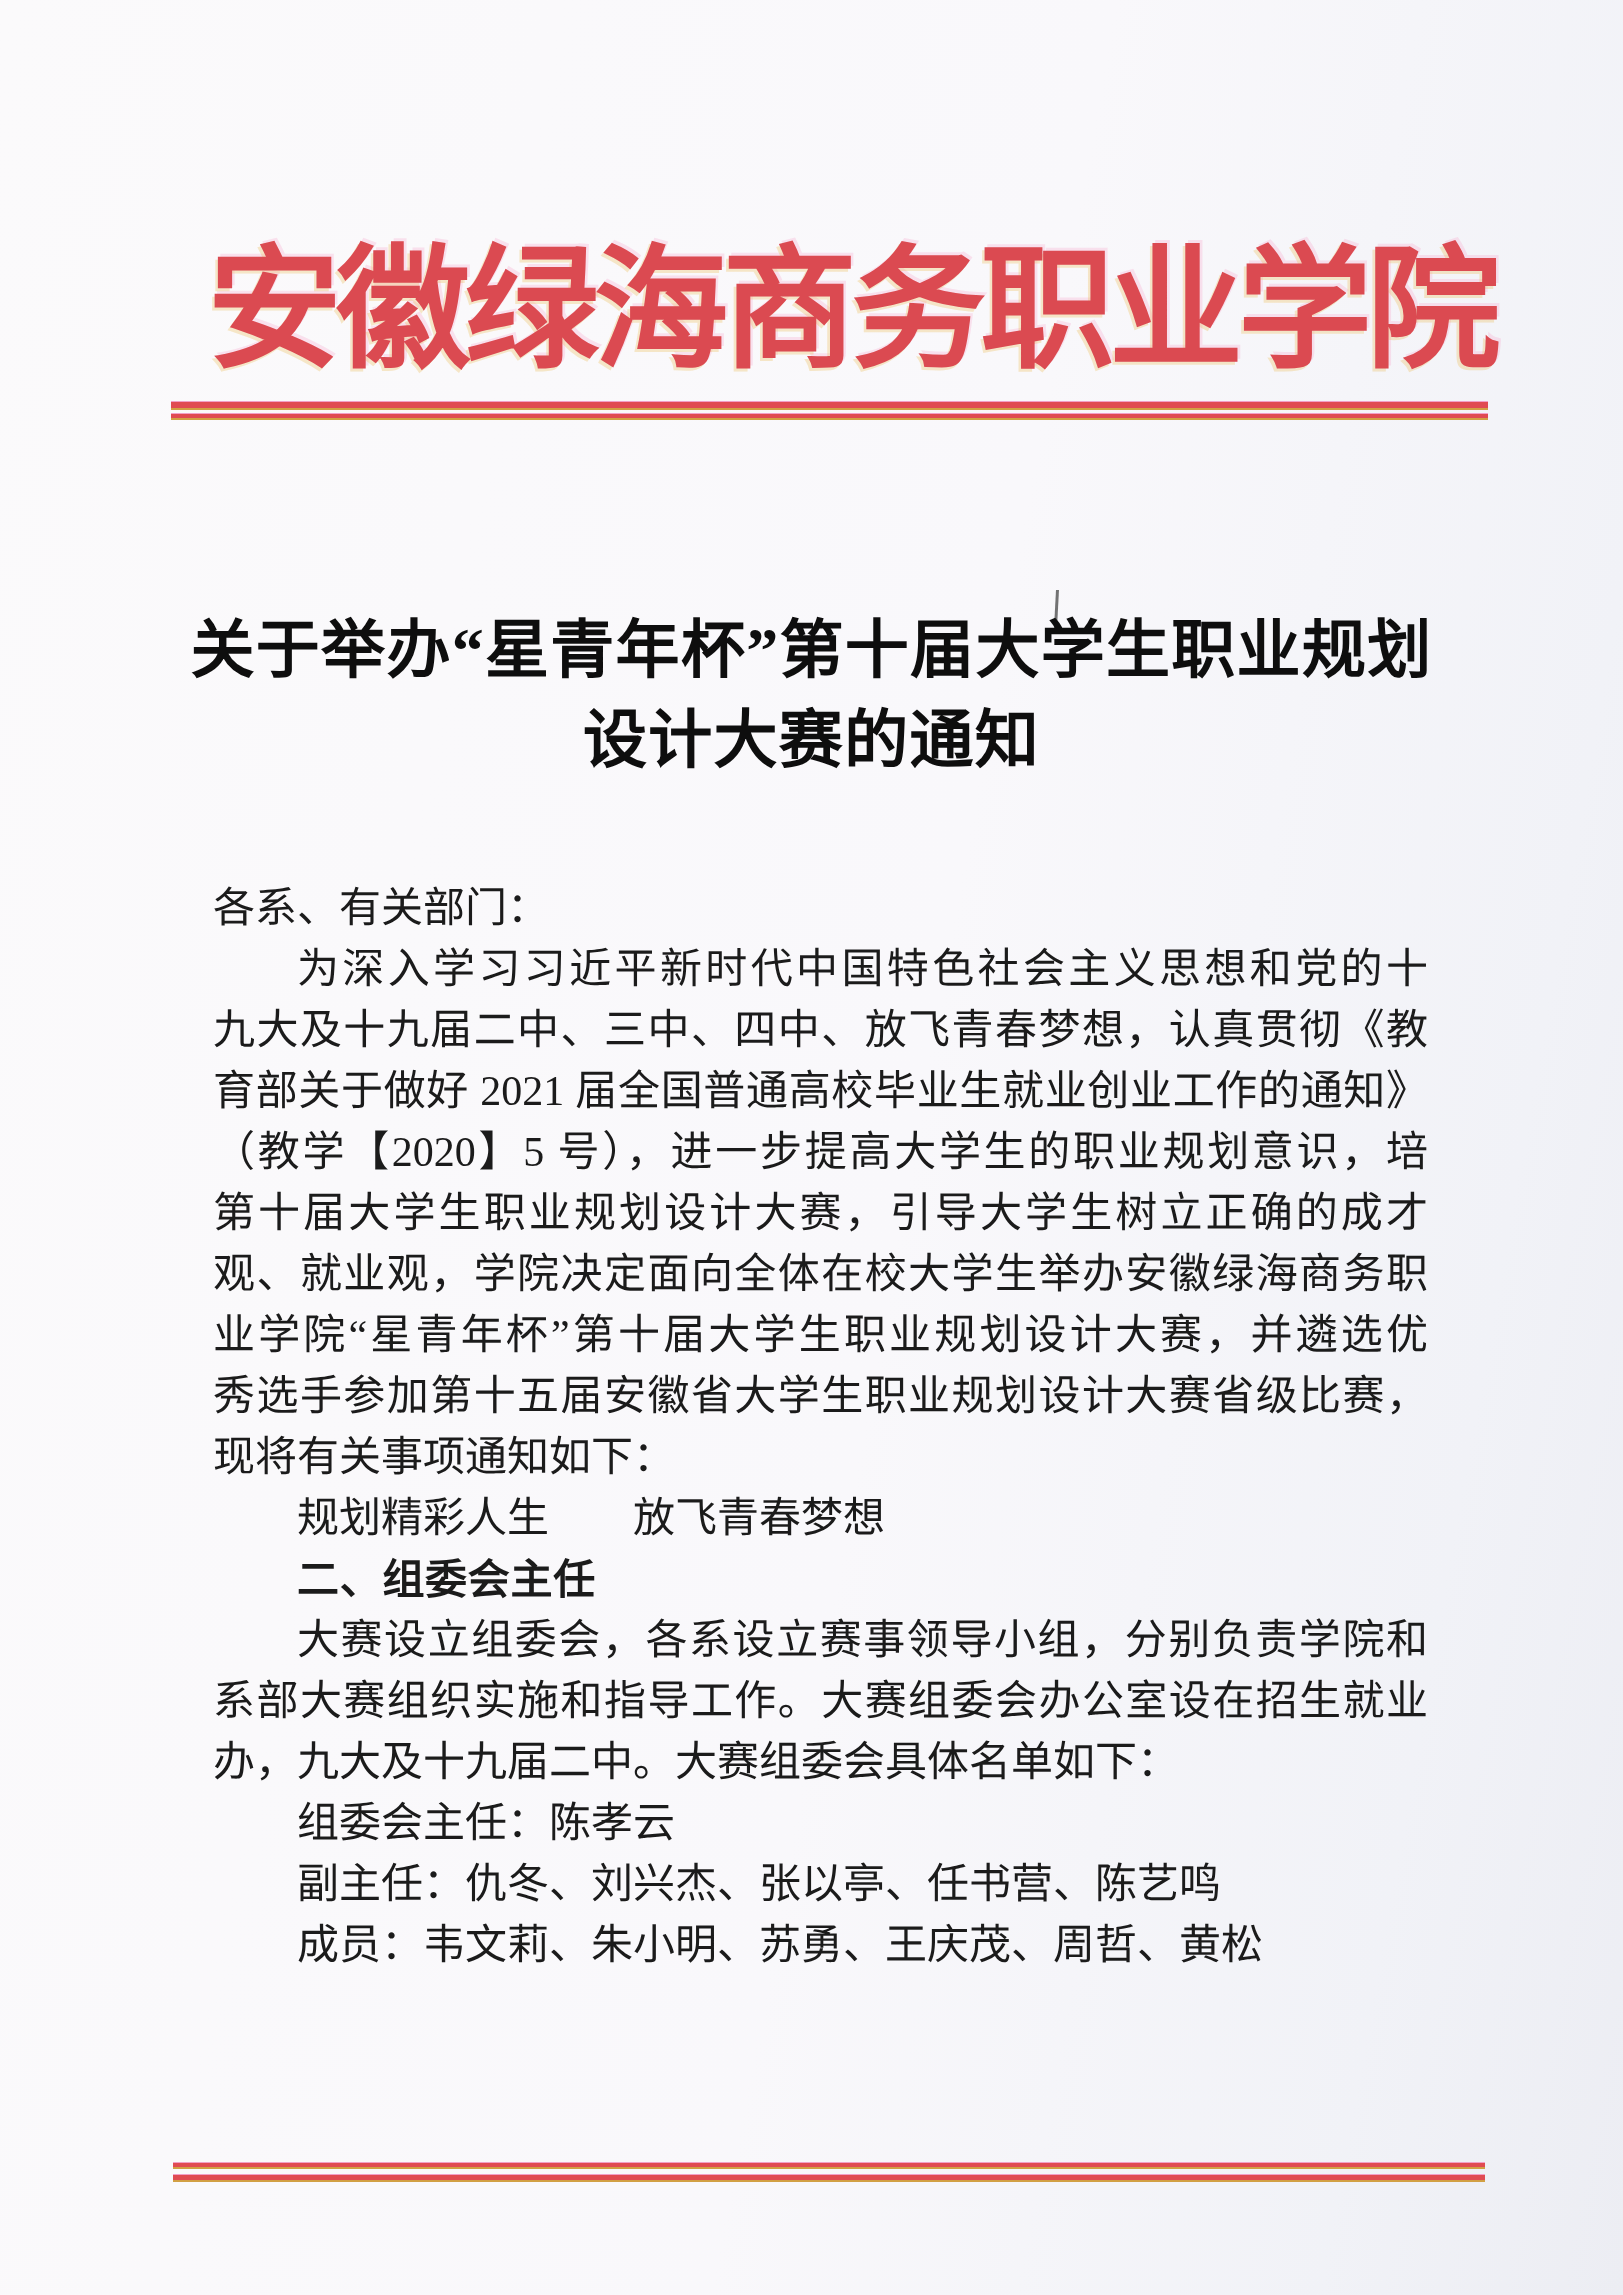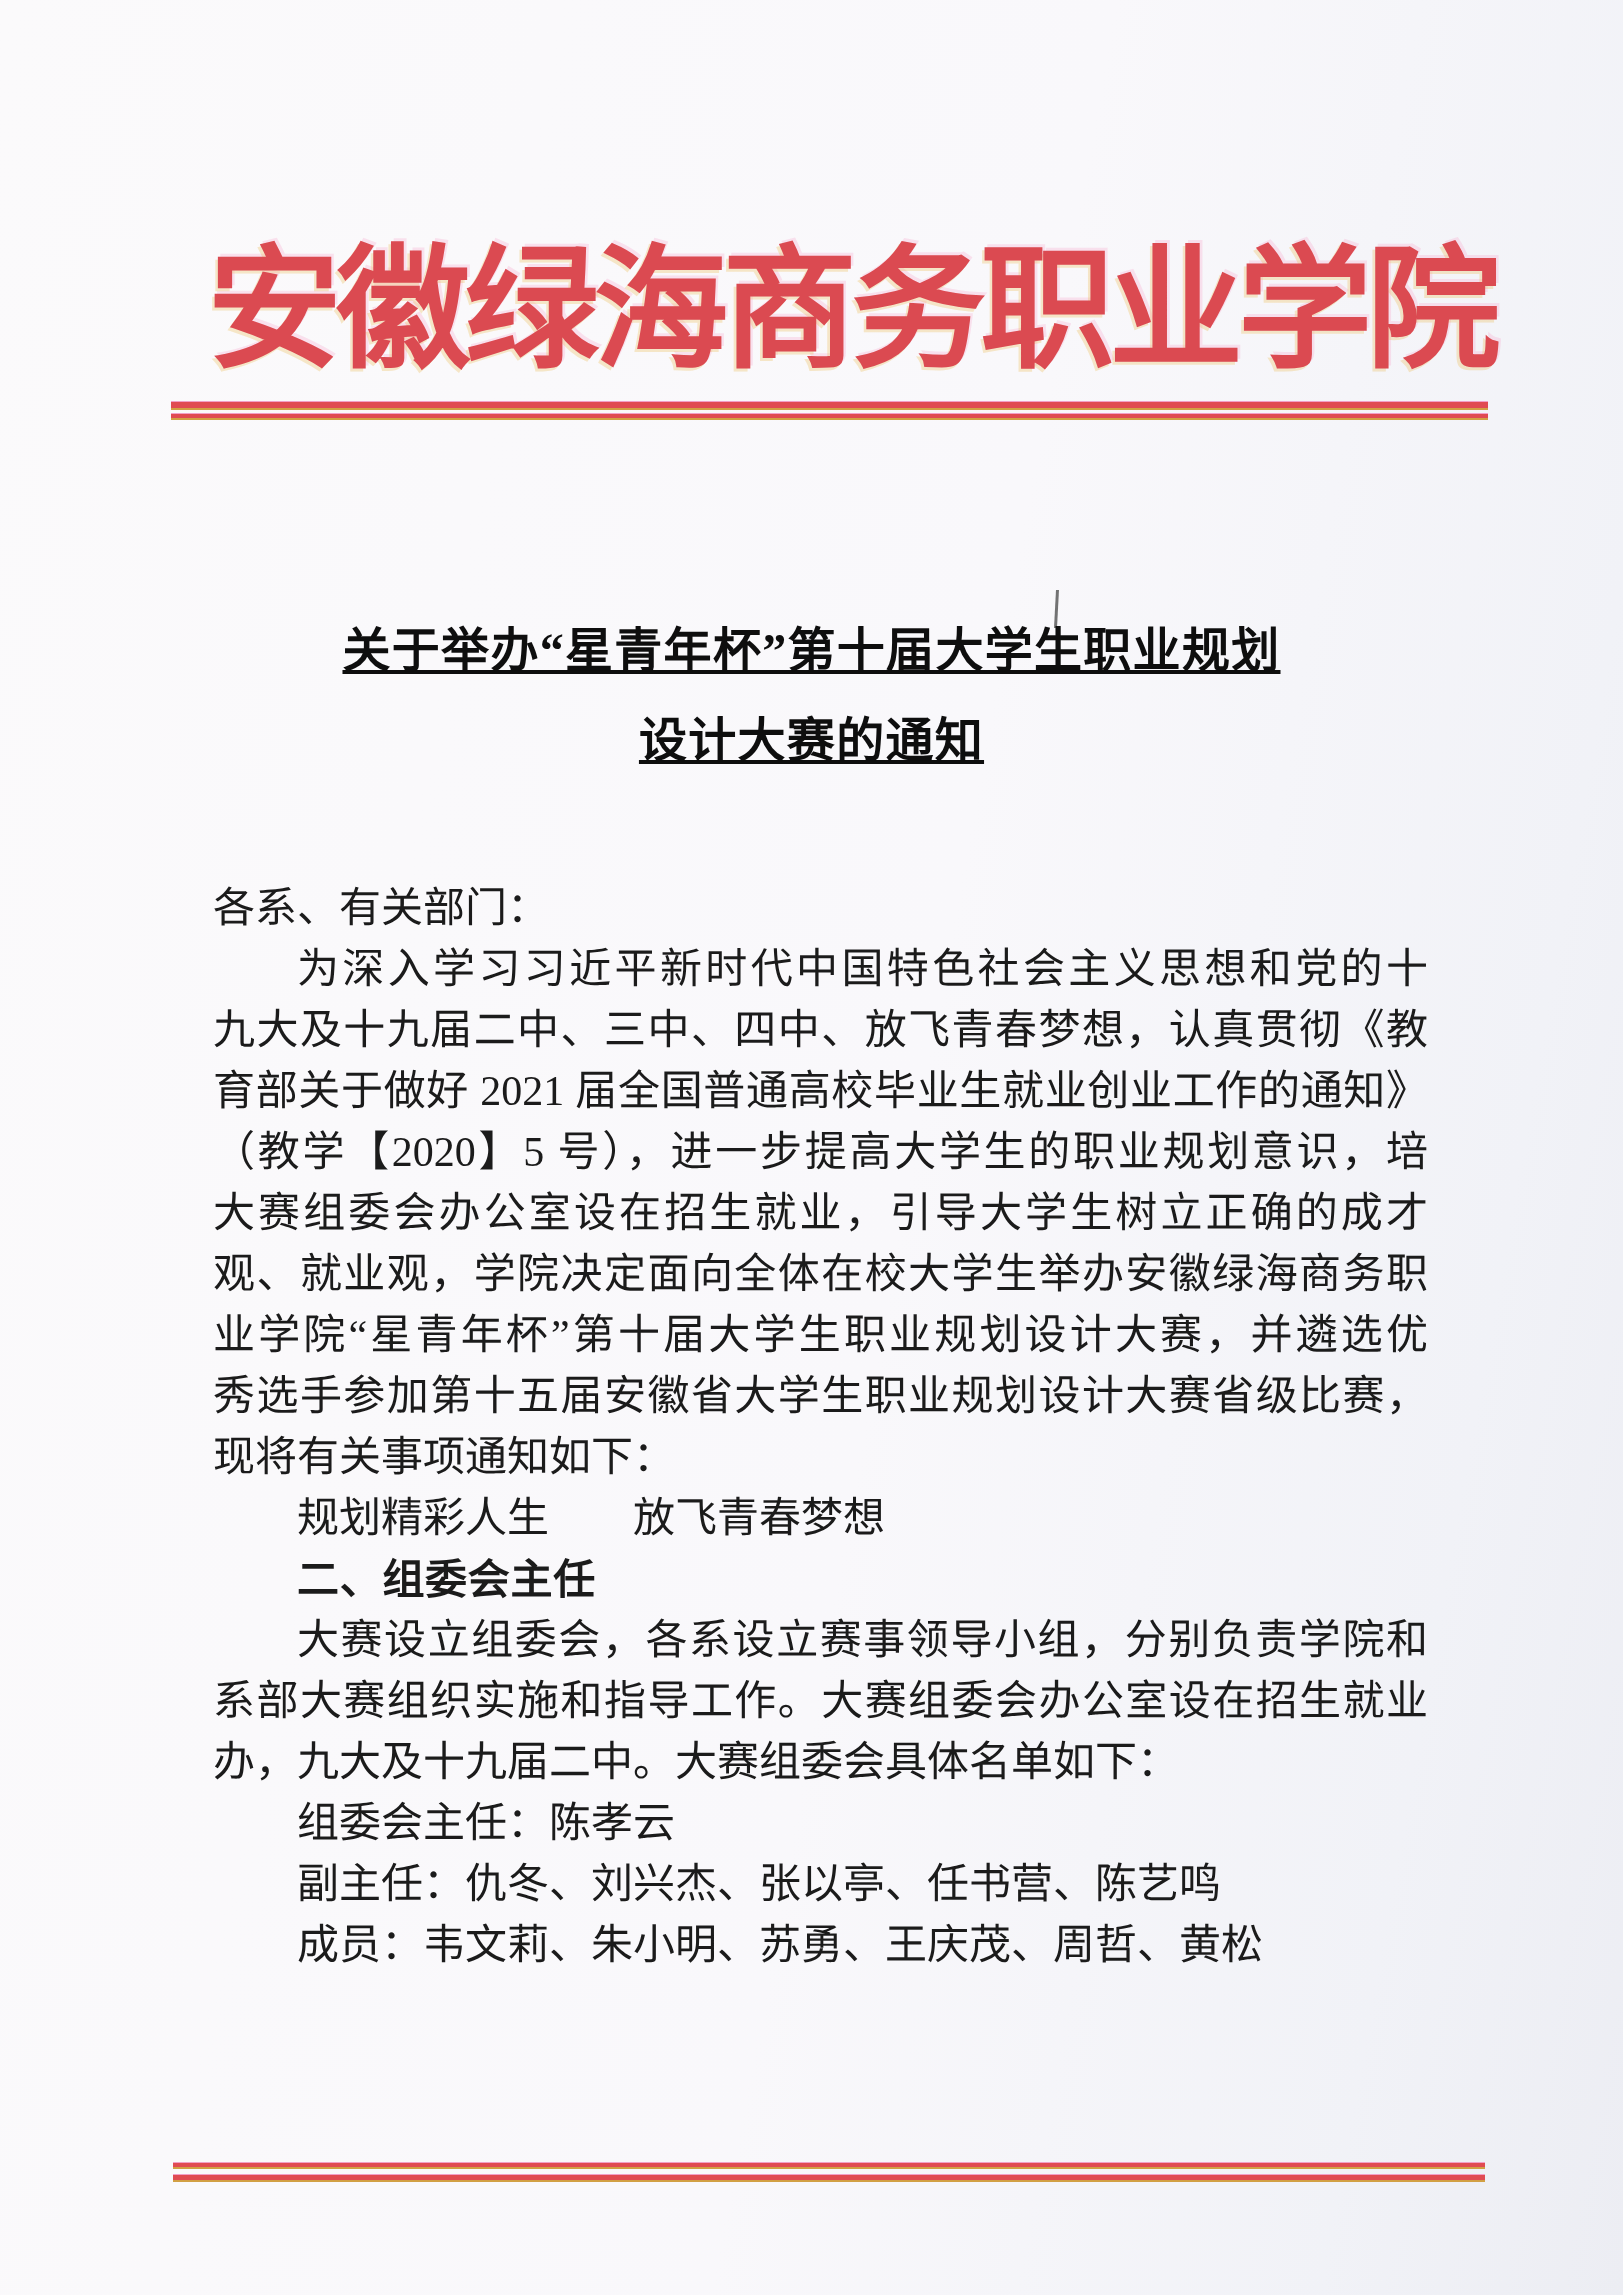--- a/index.html
+++ b/index.html
@@ -48,25 +48,24 @@
     font-size:42px; line-height:52px;
     letter-spacing:3.3px;
     color:#151515;
     white-space:nowrap;
   }
 
   
   .title {
     position:absolute; top:606px; left:0; width:100%;
     text-align:center;
-    font-size:48px; line-height:90px;
+    font-size:64px; line-height:90px;
     font-weight:bold;
     letter-spacing:1.3px;
     color:#0e0e0e;
-    text-decoration:underline;
   }
 
   
   .body-block {
     position:absolute; left:213px; top:878px; width:1215px;
     font-size:42px; line-height:61px;
     color:#1b1b1b;
   }
   .line { white-space:normal; }
   .indent { text-indent:2em; }
@@ -101,21 +100,21 @@
     <div>关于举办“星青年杯”第十届大学生职业规划</div>
     <div>设计大赛的通知</div>
   </div>
 
   <div class="body-block">
     <div class="line">各系、有关部门：</div>
     <div class="line indent fill">为深入学习习近平新时代中国特色社会主义思想和党的十</div>
     <div class="line fill">九大及十九届二中、三中、四中、放飞青春梦想，认真贯彻《教</div>
     <div class="line fill">育部关于做好 2021 届全国普通高校毕业生就业创业工作的通知》</div>
     <div class="line fill">（教学【2020】5 号），进一步提高大学生的职业规划意识，培</div>
-    <div class="line fill">大赛组委会办公室设在招生就业，引导大学生树立正确的成才</div>
+    <div class="line fill">第十届大学生职业规划设计大赛，引导大学生树立正确的成才</div>
     <div class="line fill">观、就业观，学院决定面向全体在校大学生举办安徽绿海商务职</div>
     <div class="line fill">业学院“星青年杯”第十届大学生职业规划设计大赛，并遴选优</div>
     <div class="line fill">秀选手参加第十五届安徽省大学生职业规划设计大赛省级比赛，</div>
     <div class="line">现将有关事项通知如下：</div>
     <div class="line indent">规划精彩人生　　放飞青春梦想</div>
     <div class="line indent bold">二、组委会主任</div>
     <div class="line indent fill">大赛设立组委会，各系设立赛事领导小组，分别负责学院和</div>
     <div class="line fill">系部大赛组织实施和指导工作。大赛组委会办公室设在招生就业</div>
     <div class="line">办，九大及十九届二中。大赛组委会具体名单如下：</div>
     <div class="line indent">组委会主任：陈孝云</div>

